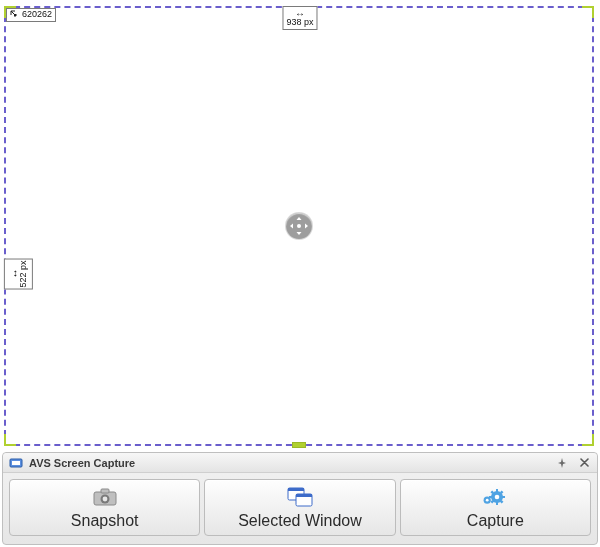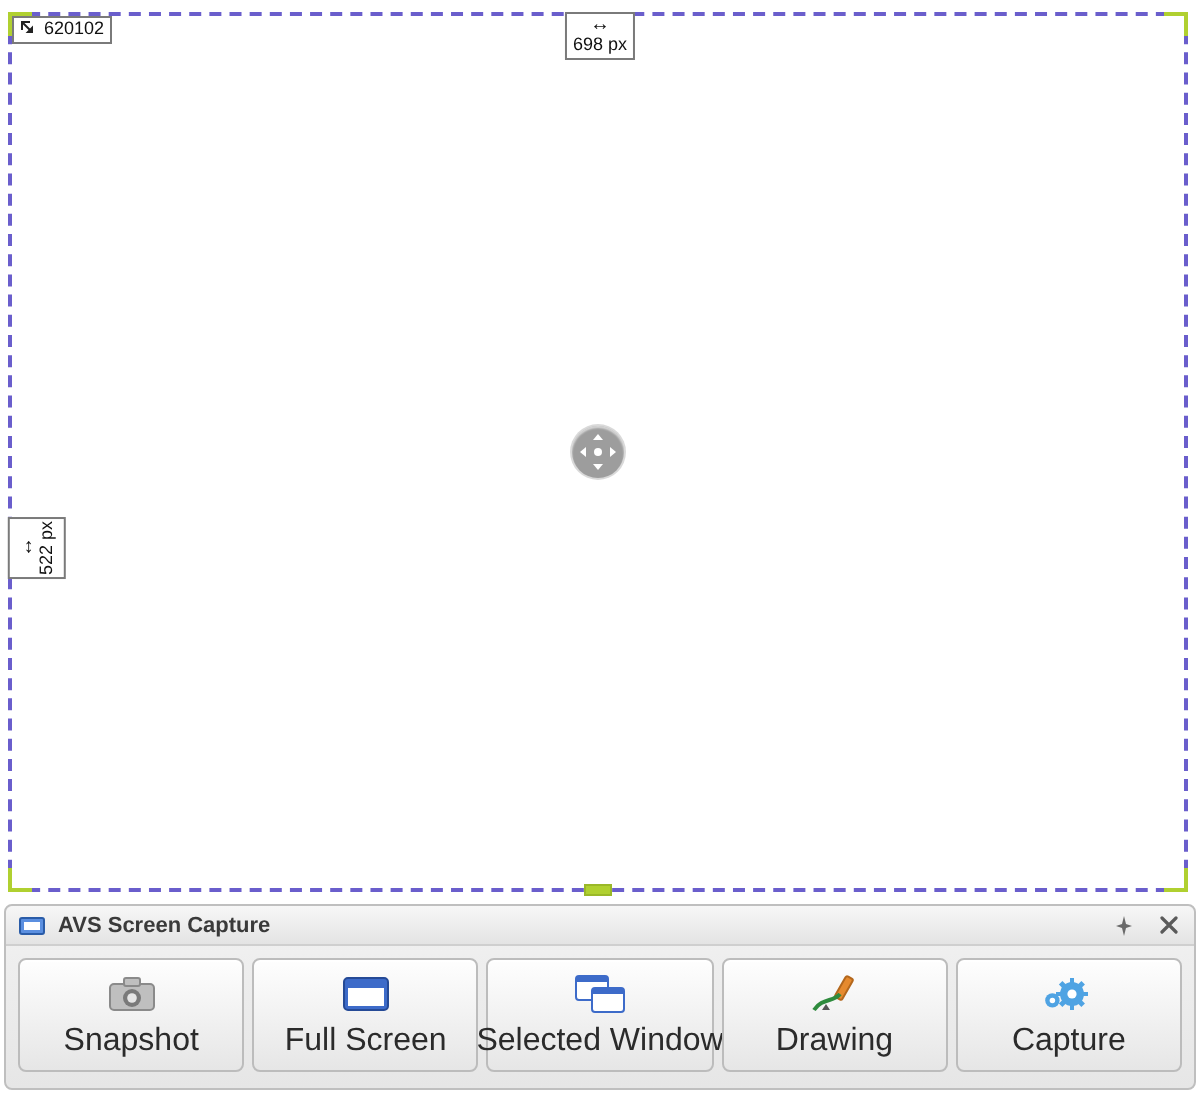--- a/index.html
+++ b/index.html
@@ -123,27 +123,27 @@
       <svg width="10" height="10" viewBox="0 0 10 10">
           <g stroke="#222" stroke-width="1" fill="none">
             <path d="M1 5 L1 1 L5 1"></path>
             <path d="M1 1 L6 6"></path>
             <polygon points="6,6 4,6 6,4" fill="#222"></polygon>
           </g>
         </svg>
     </span>
     <span class="nums">
       <span>620</span>
-      <span>102</span>
+      <span>262</span>
     </span>
   </div>
 
   <div class="coord-box coord-width">
     <span class="w-arrows">↔</span>
-    <span>698 px</span>
+    <span>938 px</span>
   </div>
 
   <div class="coord-box coord-height">
     <span class="w-arrows">↔</span>
     <span>522 px</span>
   </div>
 
   <div class="panel">
     <div class="titlebar">
       <span class="title-icon">
@@ -175,54 +175,34 @@
           <svg width="26" height="20" viewBox="0 0 26 20">
               <rect x="2" y="5" width="22" height="13" rx="2" fill="#bfbfbf" stroke="#8a8a8a"></rect>
               <rect x="9" y="2" width="8" height="4" rx="1" fill="#bfbfbf" stroke="#8a8a8a"></rect>
               <circle cx="13" cy="12" r="4.5" fill="#7a7a7a"></circle>
               <circle cx="13" cy="12" r="2.4" fill="#e6e6e6"></circle>
             </svg>
         </span>
         <span class="tbtn-label">Snapshot</span>
       </div>
 
-      <div class="tbtn">
-        <span class="tbtn-icon">
-          <svg width="26" height="20" viewBox="0 0 26 20">
-              <rect x="2" y="2" width="22" height="16" rx="2" fill="#3d6bc9" stroke="#254a96"></rect>
-              <rect x="4" y="4" width="18" height="12" fill="#ffffff"></rect>
-              <rect x="4" y="4" width="18" height="3" fill="#3d6bc9"></rect>
-            </svg>
-        </span>
-        <span class="tbtn-label">Full Screen</span>
-      </div>
 
 
       <div class="tbtn">
         <span class="tbtn-icon">
           <svg width="26" height="20" viewBox="0 0 26 20">
               <rect x="1" y="1" width="16" height="12" rx="1.5" fill="#ffffff" stroke="#3d6bc9"></rect>
               <rect x="1" y="1" width="16" height="3" fill="#3d6bc9"></rect>
               <rect x="9" y="7" width="16" height="12" rx="1.5" fill="#ffffff" stroke="#3d6bc9"></rect>
               <rect x="9" y="7" width="16" height="3" fill="#3d6bc9"></rect>
             </svg>
         </span>
         <span class="tbtn-label">Selected Window</span>
       </div>
 
-      <div class="tbtn">
-        <span class="tbtn-icon">
-          <svg width="24" height="20" viewBox="0 0 24 20">
-              <rect x="15" y="1" width="4" height="12" rx="1" transform="rotate(30 17 7)" fill="#e68a2e" stroke="#b3671c"></rect>
-              <polygon points="8,15 10,18 6,18" fill="#555"></polygon>
-              <path d="M2 18 C6 12, 12 14, 15 10" stroke="#2e8b3d" stroke-width="2" fill="none"></path>
-            </svg>
-        </span>
-        <span class="tbtn-label">Drawing</span>
-      </div>
 
       <div class="tbtn">
         <span class="tbtn-icon">
           <svg width="24" height="20" viewBox="0 0 24 20">
             <g transform="translate(7,3)">
                 <circle cx="7" cy="7" r="6" fill="#4fa3e3"></circle>
                 <circle cx="7" cy="7" r="2.3" fill="#fff"></circle>
               <g fill="#4fa3e3">
                   <rect x="6" y="-1" width="2" height="3"></rect>
                   <rect x="6" y="12" width="2" height="3"></rect>

